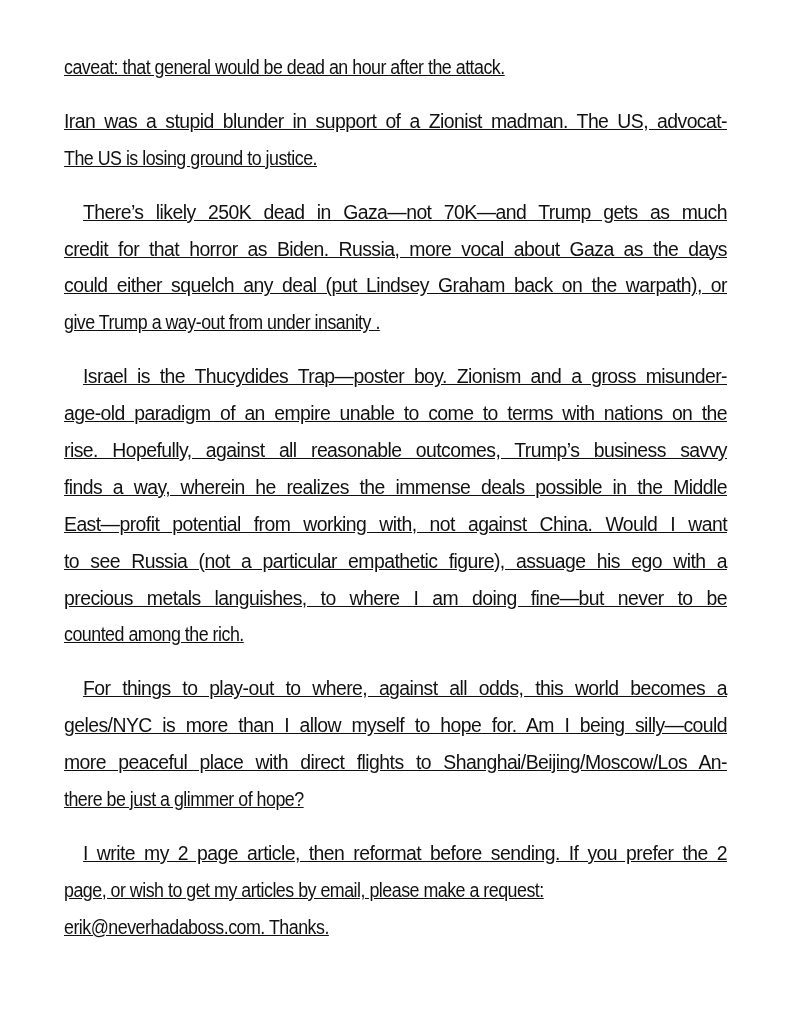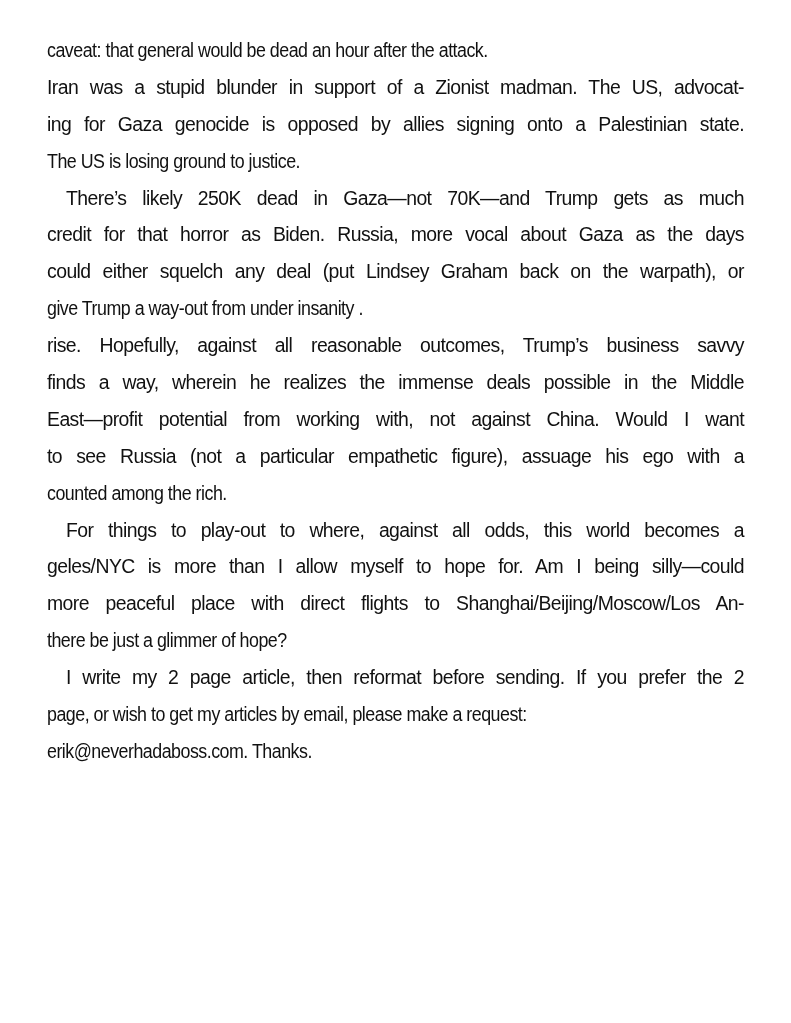--- a/index.html
+++ b/index.html
@@ -15,22 +15,23 @@
       font-family: "Liberation Sans", "DejaVu Sans", sans-serif;
       color: #111111;
     }
     .page {
       position: absolute;
       left: 47px;
       top: 32px;
       width: 697px;
     }
     .para {
-      margin: 0;
+      margin: 17px;
       padding: 0;
+      text-decoration: underline;
     }
     .line {
       display: block;
       height: 36.9px;
       line-height: 36.9px;
       font-size: 19.4px;
       white-space: nowrap;
       text-align: justify;
       text-align-last: justify;
       transform-origin: left center;
@@ -47,36 +48,38 @@
 <body>
 
 <div class="page">
 
   <div class="para">
     <span class="line last" style="transform: scaleX(0.92);">caveat: that general would be dead an hour after the attack.</span>
   </div>
 
   <div class="para">
     <span class="line">Iran was a stupid blunder in support of a Zionist madman. The US, advocat-</span>
-    <span class="line">ing for Gaza genocide is opposed by allies signing onto a Palestinian state.</span>
     <span class="line last" style="transform: scaleX(0.92);">The US is losing ground to justice.</span>
   </div>
 
   <div class="para">
     <span class="line indent">There’s likely 250K dead in Gaza—not 70K—and Trump gets as much</span>
     <span class="line">credit for that horror as Biden. Russia, more vocal about Gaza as the days</span>
     <span class="line">could either squelch any deal (put Lindsey Graham back on the warpath), or</span>
     <span class="line last" style="transform: scaleX(0.92);">give Trump a way-out from under insanity .</span>
   </div>
 
   <div class="para">
+    <span class="line indent">Israel is the Thucydides Trap—poster boy. Zionism and a gross misunder-</span>
+    <span class="line">age-old paradigm of an empire unable to come to terms with nations on the</span>
     <span class="line">rise. Hopefully, against all reasonable outcomes, Trump’s business savvy</span>
     <span class="line">finds a way, wherein he realizes the immense deals possible in the Middle</span>
     <span class="line">East—profit potential from working with, not against China.   Would  I  want</span>
     <span class="line">to see Russia (not a particular empathetic figure), assuage his ego with a</span>
+    <span class="line">precious metals languishes, to where I am doing fine—but never to be</span>
     <span class="line last" style="transform: scaleX(0.92);">counted among the rich.</span>
   </div>
 
   <div class="para">
     <span class="line indent">For things to play-out to where, against all odds, this world becomes a</span>
     <span class="line">geles/NYC is more than I allow myself to hope for. Am I being silly—could</span>
     <span class="line">more peaceful place with direct flights to Shanghai/Beijing/Moscow/Los An-</span>
     <span class="line last" style="transform: scaleX(0.92);">there be just a glimmer of hope?</span>
   </div>
 

